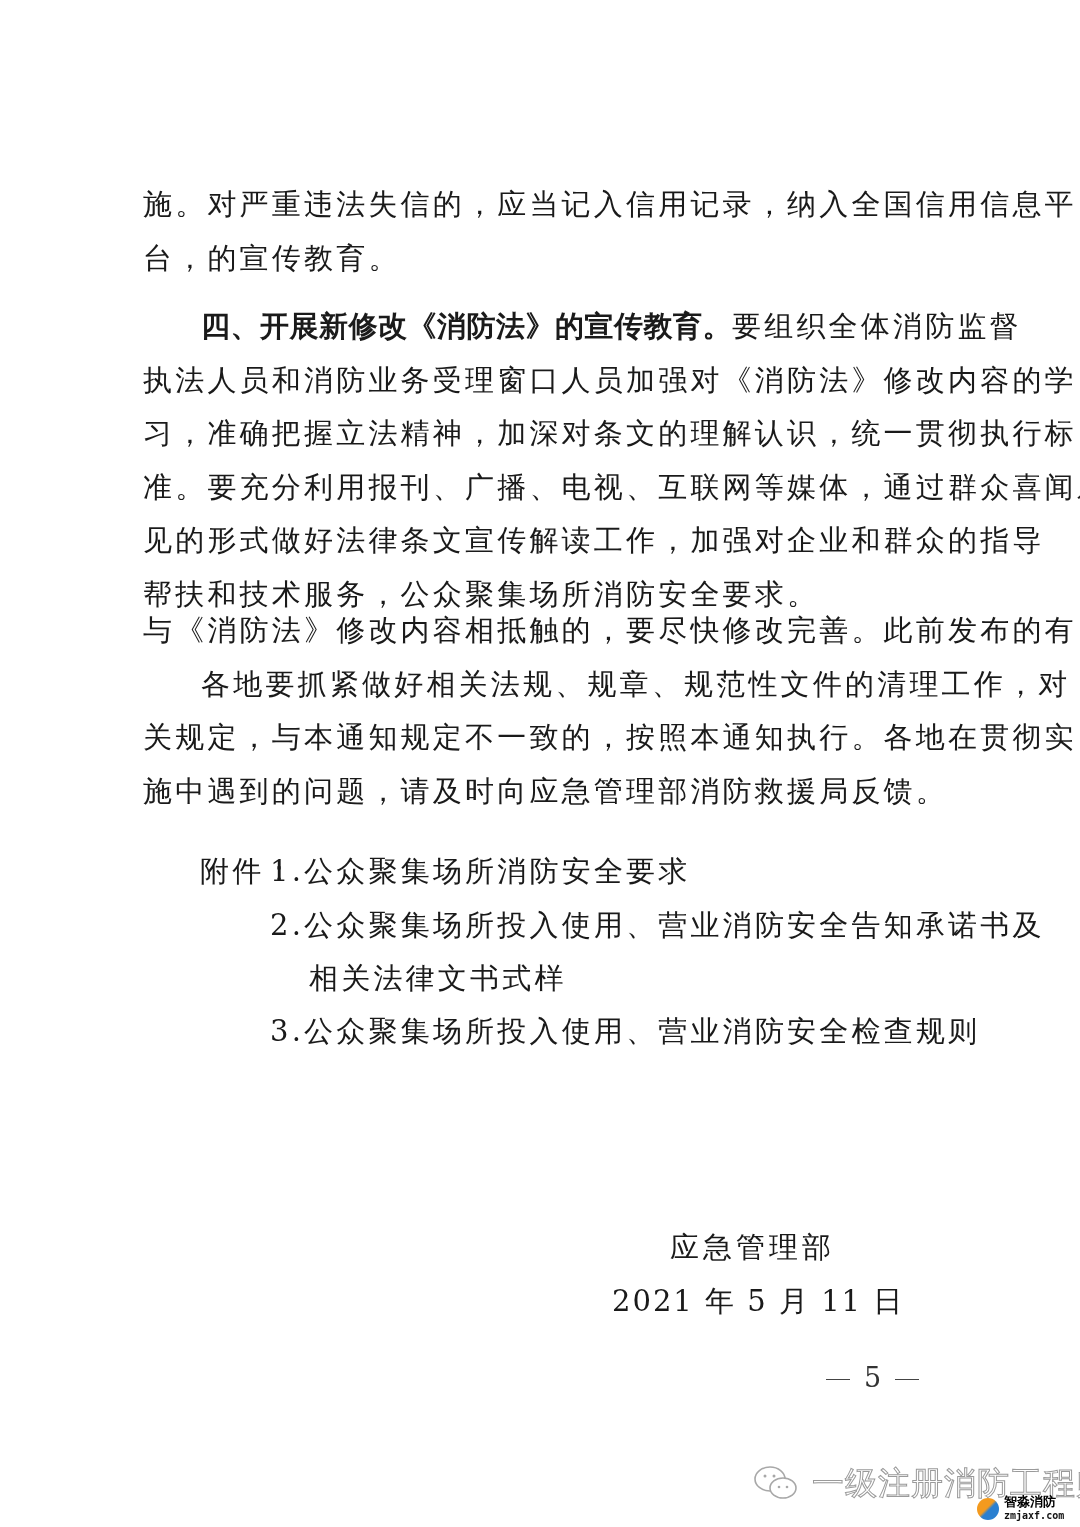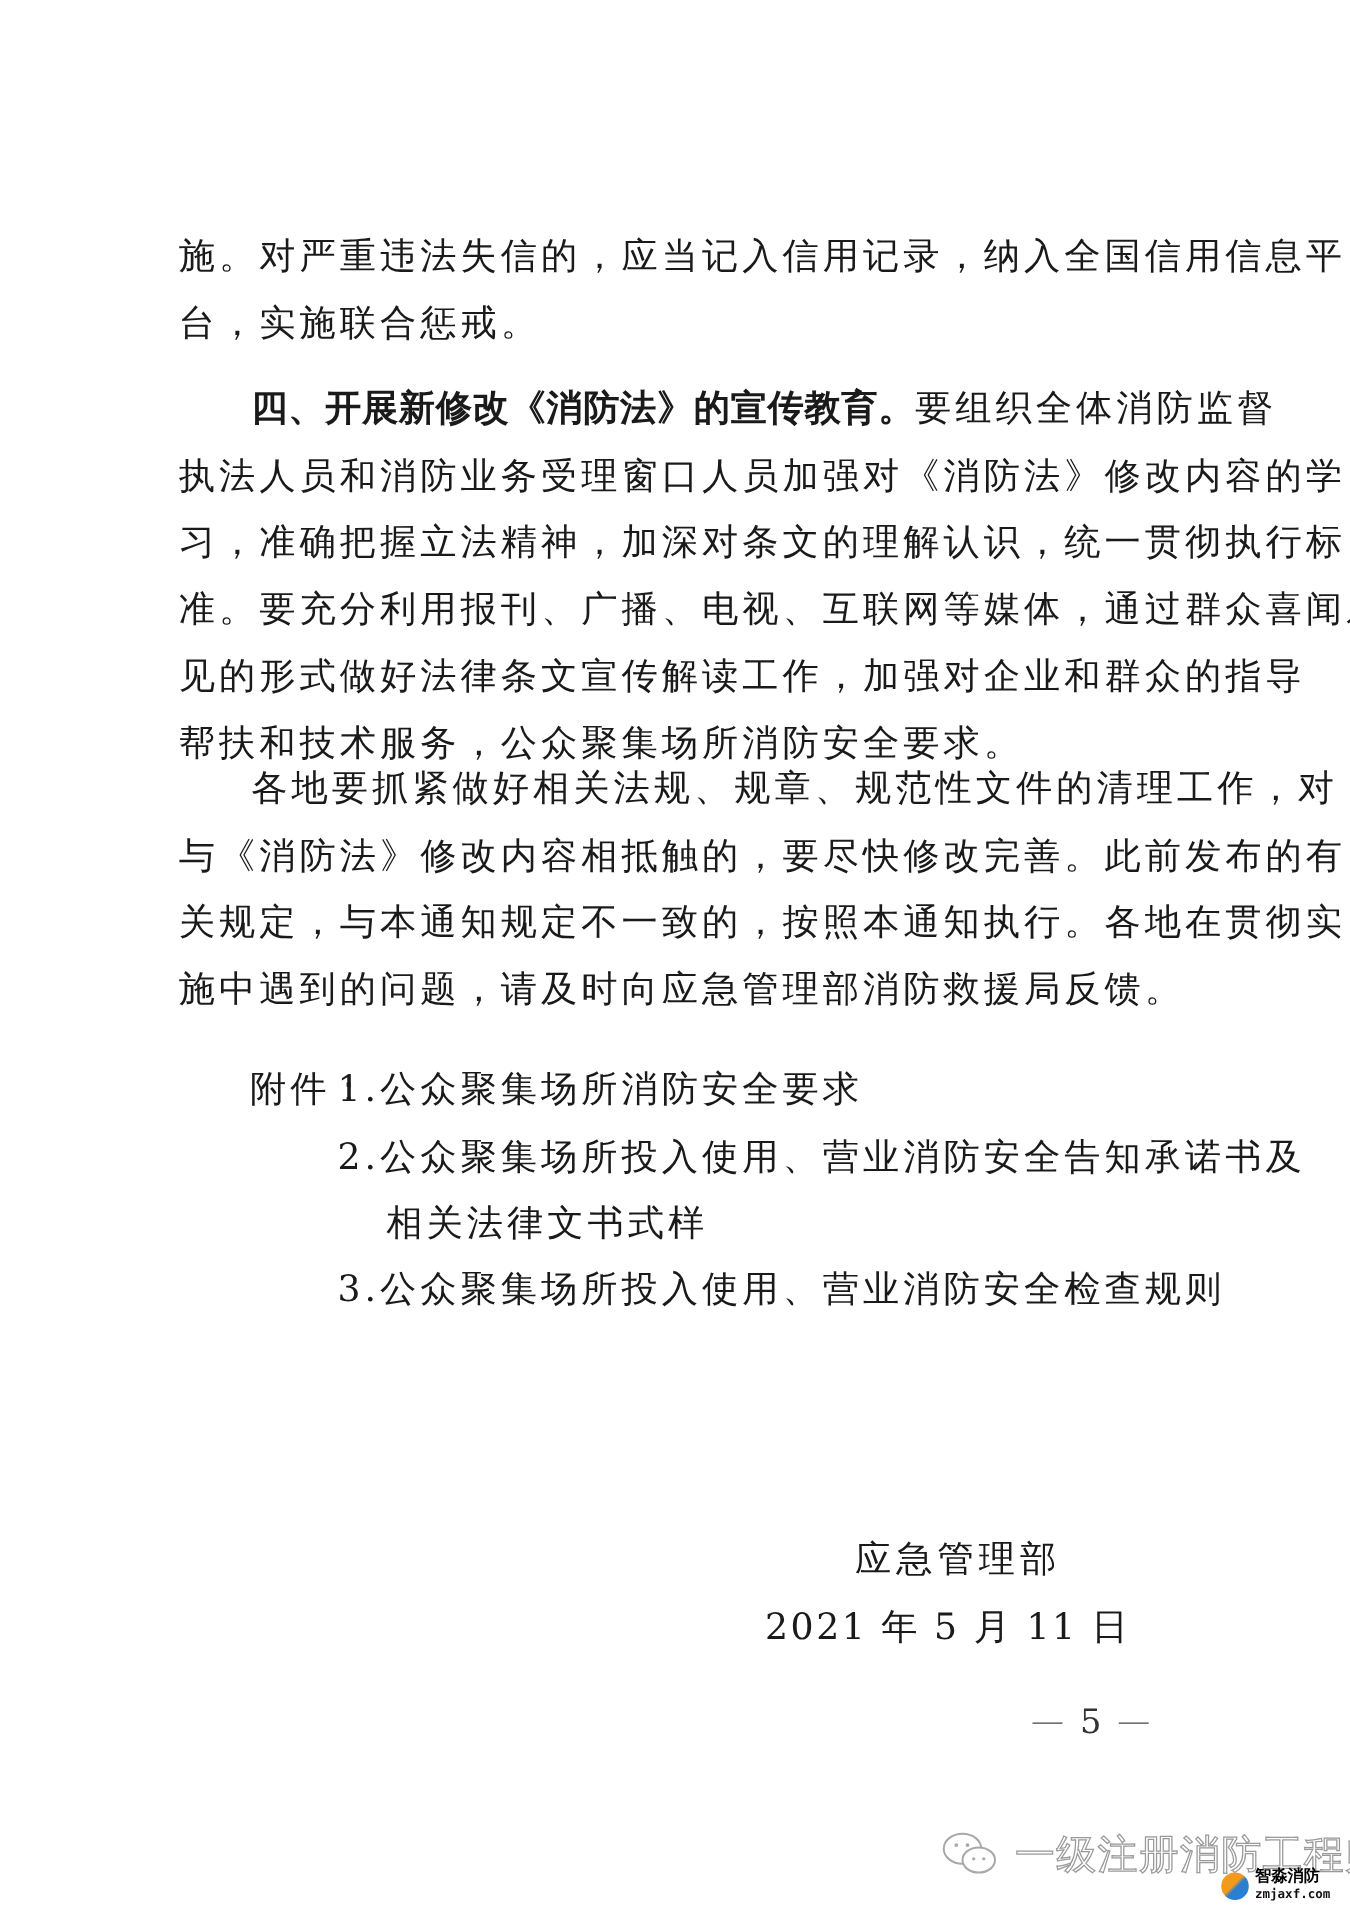--- a/index.html
+++ b/index.html
@@ -28,56 +28,56 @@
   .wm-brand { position: absolute; left: 252px; top: 33px; font-family: "DejaVu Sans", sans-serif; font-size: 13px; font-weight: bold; color: #000000; white-space: nowrap; line-height: 14px; }
   .wm-url { position: absolute; left: 252px; top: 48px; font-family: "DejaVu Sans Mono", monospace; font-size: 10px; font-weight: bold; color: #111; white-space: nowrap; }
 </style>
 </head>
 <body>
 
 <div class="page">
 
   <div class="para" style="top:178px;">
     <span class="line">施。对严重违法失信的，应当记入信用记录，纳入全国信用信息平</span>
-    <span class="line">台，实施联合惩戒。</span>
+    <span class="line">台，的宣传教育。</span>
   </div>
 
   <div class="para" style="top:300px;">
     <span class="line indent"><span class="bold">四、开展新修改《消防法》的宣传教育。</span><span>要组织全体消防监督</span></span>
     <span class="line">执法人员和消防业务受理窗口人员加强对《消防法》修改内容的学</span>
     <span class="line">习，准确把握立法精神，加深对条文的理解认识，统一贯彻执行标</span>
     <span class="line">准。要充分利用报刊、广播、电视、互联网等媒体，通过群众喜闻乐</span>
     <span class="line">见的形式做好法律条文宣传解读工作，加强对企业和群众的指导</span>
     <span class="line">帮扶和技术服务，公众聚集场所消防安全要求。</span>
   </div>
 
   <div class="para" style="top:604px;">
+    <span class="line">与《消防法》修改内容相抵触的，要尽快修改完善。此前发布的有</span>
     <span class="line indent">各地要抓紧做好相关法规、规章、规范性文件的清理工作，对</span>
-    <span class="line">与《消防法》修改内容相抵触的，要尽快修改完善。此前发布的有</span>
     <span class="line">关规定，与本通知规定不一致的，按照本通知执行。各地在贯彻实</span>
     <span class="line">施中遇到的问题，请及时向应急管理部消防救援局反馈。</span>
   </div>
 
   <div>
     <span class="attach" style="left:200px; top:845px;">附件：</span>
     <div class="attach" style="left:270px; top:845px;">
       <span>1.</span><span>公众聚集场所消防安全要求</span>
     </div>
     <div class="attach" style="left:270px; top:899px;">
       <span>2.</span><span>公众聚集场所投入使用、营业消防安全告知承诺书及</span>
     </div>
     <div class="attach" style="left:309px; top:952px;">
       <span>相关法律文书式样</span>
     </div>
     <div class="attach" style="left:270px; top:1005px;">
       <span>3.</span><span>公众聚集场所投入使用、营业消防安全检查规则</span>
     </div>
   </div>
 
-  <div class="sign" style="left:684px; top:1228px;">应急管理部</div>
+  <div class="sign" style="left:670px; top:1228px;">应急管理部</div>
   <div class="sign" style="left:612px; top:1282px; letter-spacing:2px;">2021 年 5 月 11 日</div>
 
   <div class="pagenum">
     <span class="dash"></span><span>5</span><span class="dash"></span>
   </div>
 
   <div class="watermark">
     <svg width="50" height="40" viewBox="0 0 50 40" style="position:absolute; left:0; top:2px;">
       <ellipse cx="18" cy="15" rx="15" ry="12" fill="none" stroke="#a8a8a8" stroke-width="1.6"></ellipse>
       <ellipse cx="31" cy="24" rx="13" ry="10" fill="#ffffff" stroke="#a8a8a8" stroke-width="1.6"></ellipse>

